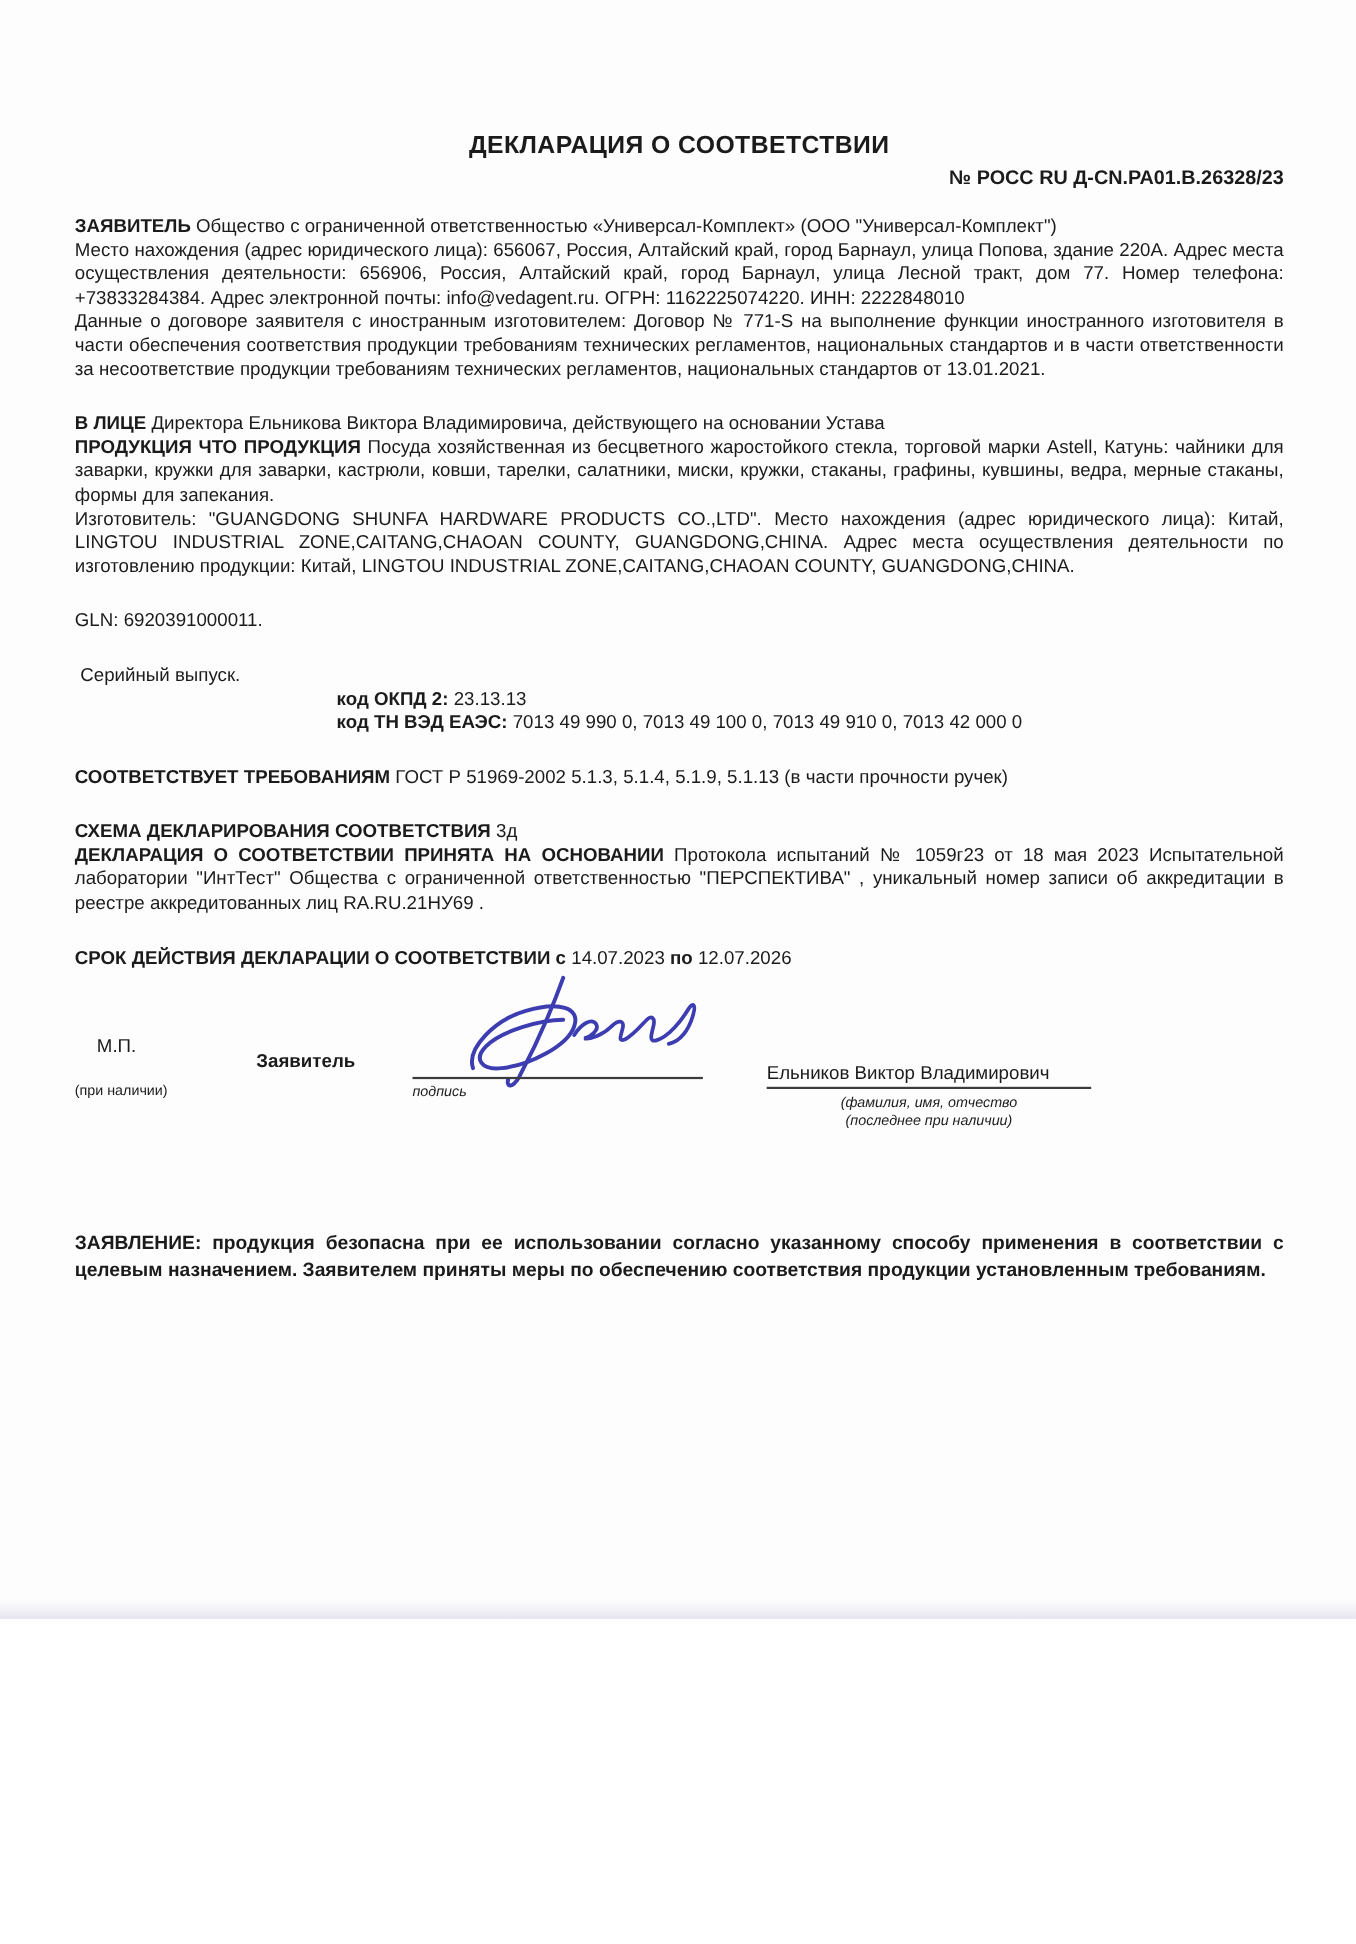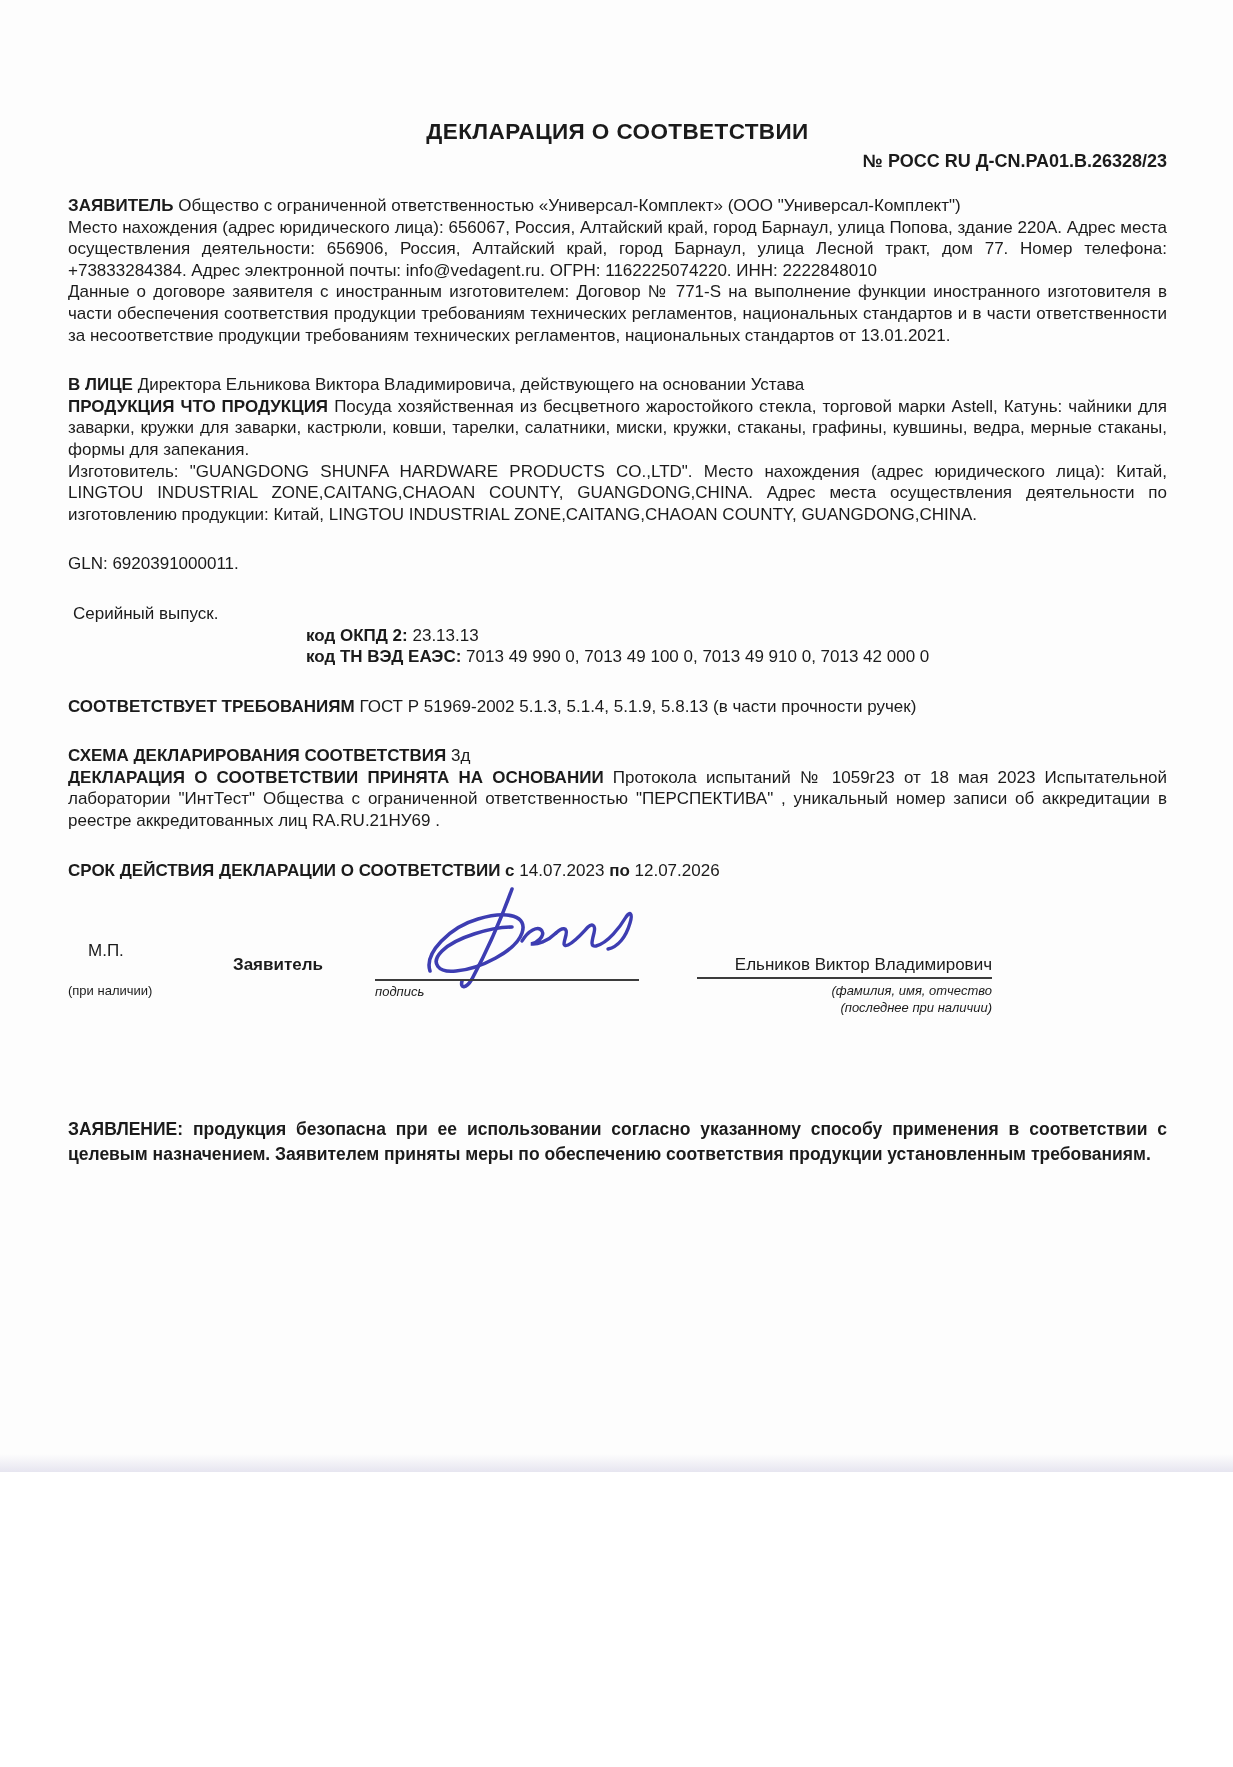--- a/index.html
+++ b/index.html
@@ -59,23 +59,23 @@
   .sig-cap { text-align: left; font-size: 13px; font-style: italic; margin-top: 3px; }
   .sig-image {
     position: absolute;
     left: 348px;
     top: -34px;
     width: 220px;
     height: 108px;
     pointer-events: none;
   }
   .sig-name-col { position: absolute; left: 629px; top: 0; width: 295px; }
-  .sig-name { text-align: right; margin-top: 38px; margin-bottom: 2px; }
+  .sig-name { text-align: left; margin-top: 49px; margin-bottom: 2px; }
   .sig-name-line { border-top: 2px solid #3c3c3c; }
-  .sig-name-cap { text-align: right; font-size: 13px; font-style: italic; margin-top: 3px; line-height: 17px; }
+  .sig-name-cap { text-align: center; font-size: 13px; font-style: italic; margin-top: 3px; line-height: 17px; }
 
   .statement {
     margin-top: 60px;
     font-size: 17.5px;
     line-height: 25px;
     font-weight: bold;
     text-align: justify;
   }
   .scan-edge {
     position: absolute;
@@ -97,21 +97,21 @@
       <p><b>ЗАЯВИТЕЛЬ</b> <span>Общество с ограниченной ответственностью «Универсал-Комплект» (ООО "Универсал-Комплект")</span></p>
       <p>Место нахождения (адрес юридического лица): 656067, Россия, Алтайский край, город Барнаул, улица Попова, здание 220А. Адрес места осуществления деятельности: 656906, Россия, Алтайский край, город Барнаул, улица Лесной тракт, дом 77. Номер телефона: +73833284384. Адрес электронной почты: info@vedagent.ru. ОГРН: 1162225074220. ИНН: 2222848010</p>
       <p>Данные о договоре заявителя с иностранным изготовителем: Договор № 771-S на выполнение функции иностранного изготовителя в части обеспечения соответствия продукции требованиям технических регламентов, национальных стандартов и в части ответственности за несоответствие продукции требованиям технических регламентов, национальных стандартов от 13.01.2021.</p>
       <p class="noj"><b>В ЛИЦЕ</b> <span>Директора Ельникова Виктора Владимировича, действующего на основании Устава</span></p>
       <p><b>ПРОДУКЦИЯ ЧТО ПРОДУКЦИЯ</b> <span>Посуда хозяйственная из бесцветного жаростойкого стекла, торговой марки Astell, Катунь: чайники для заварки, кружки для заварки, кастрюли, ковши, тарелки, салатники, миски, кружки, стаканы, графины, кувшины, ведра, мерные стаканы, формы для запекания.</span></p>
       <p>Изготовитель: "GUANGDONG SHUNFA HARDWARE PRODUCTS CO.,LTD". Место нахождения (адрес юридического лица): Китай, LINGTOU INDUSTRIAL ZONE,CAITANG,CHAOAN COUNTY, GUANGDONG,CHINA. Адрес места осуществления деятельности по изготовлению продукции: Китай, LINGTOU INDUSTRIAL ZONE,CAITANG,CHAOAN COUNTY, GUANGDONG,CHINA.</p>
       <p class="noj">GLN: 6920391000011.</p>
       <p class="noj serial">Серийный выпуск.</p>
       <p class="indent"><b>код ОКПД 2:</b> <span>23.13.13</span></p>
       <p class="indent"><b>код ТН ВЭД ЕАЭС:</b> <span>7013 49 990 0, 7013 49 100 0, 7013 49 910 0, 7013 42 000 0</span></p>
-      <p class="noj"><b>СООТВЕТСТВУЕТ ТРЕБОВАНИЯМ</b> <span>ГОСТ Р 51969-2002  5.1.3, 5.1.4, 5.1.9, 5.8.13 (в части прочности ручек)</span></p>
+      <p class="noj"><b>СООТВЕТСТВУЕТ ТРЕБОВАНИЯМ</b> <span>ГОСТ Р 51969-2002  5.1.3, 5.1.4, 5.1.9, 5.1.13 (в части прочности ручек)</span></p>
       <p class="noj"><b>СХЕМА ДЕКЛАРИРОВАНИЯ СООТВЕТСТВИЯ</b> <span>3д</span></p>
       <p><b>ДЕКЛАРАЦИЯ О СООТВЕТСТВИИ ПРИНЯТА НА ОСНОВАНИИ</b> <span>Протокола испытаний № 1059г23 от 18 мая 2023  Испытательной лаборатории "ИнтТест" Общества с ограниченной ответственностью "ПЕРСПЕКТИВА" , уникальный номер записи об аккредитации в реестре аккредитованных лиц RA.RU.21НУ69 .</span></p>
 
       <p class="noj"><b>СРОК ДЕЙСТВИЯ ДЕКЛАРАЦИИ О СООТВЕТСТВИИ с</b> <span>14.07.2023</span> <b>по</b> <span>12.07.2026</span></p>
     </div>
 
     <div class="sig-row">
       <div class="sig-mp">М.П.</div>
       <div class="sig-mp-note">(при наличии)</div>
       <div class="sig-applicant">Заявитель</div>

